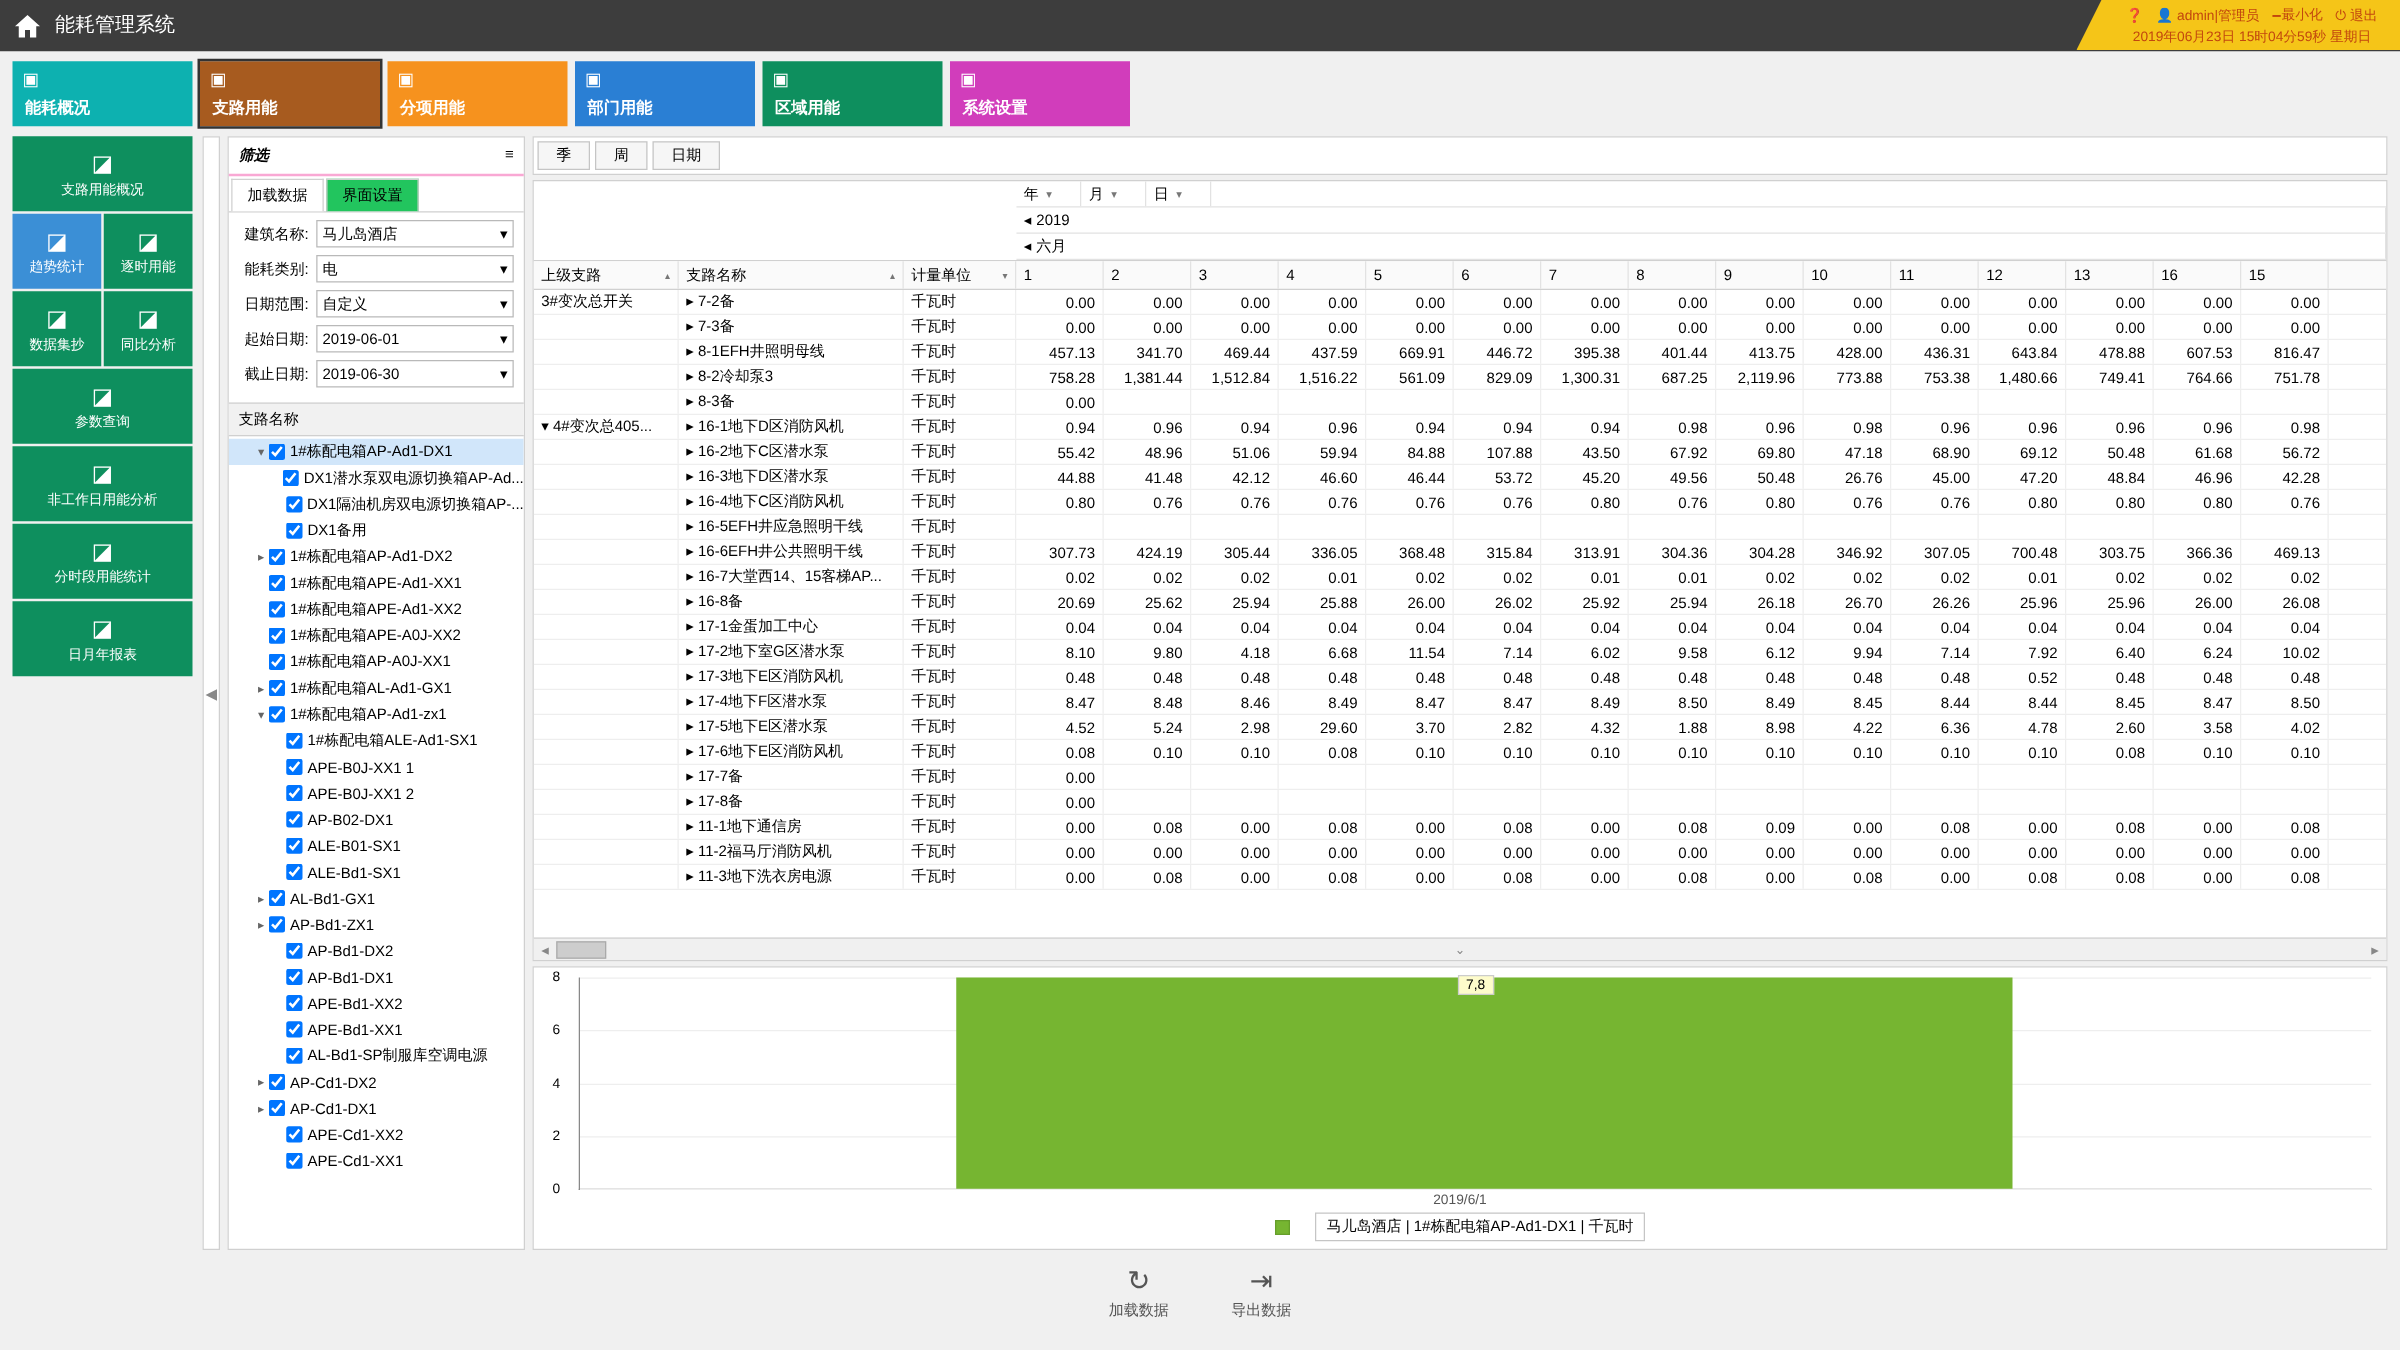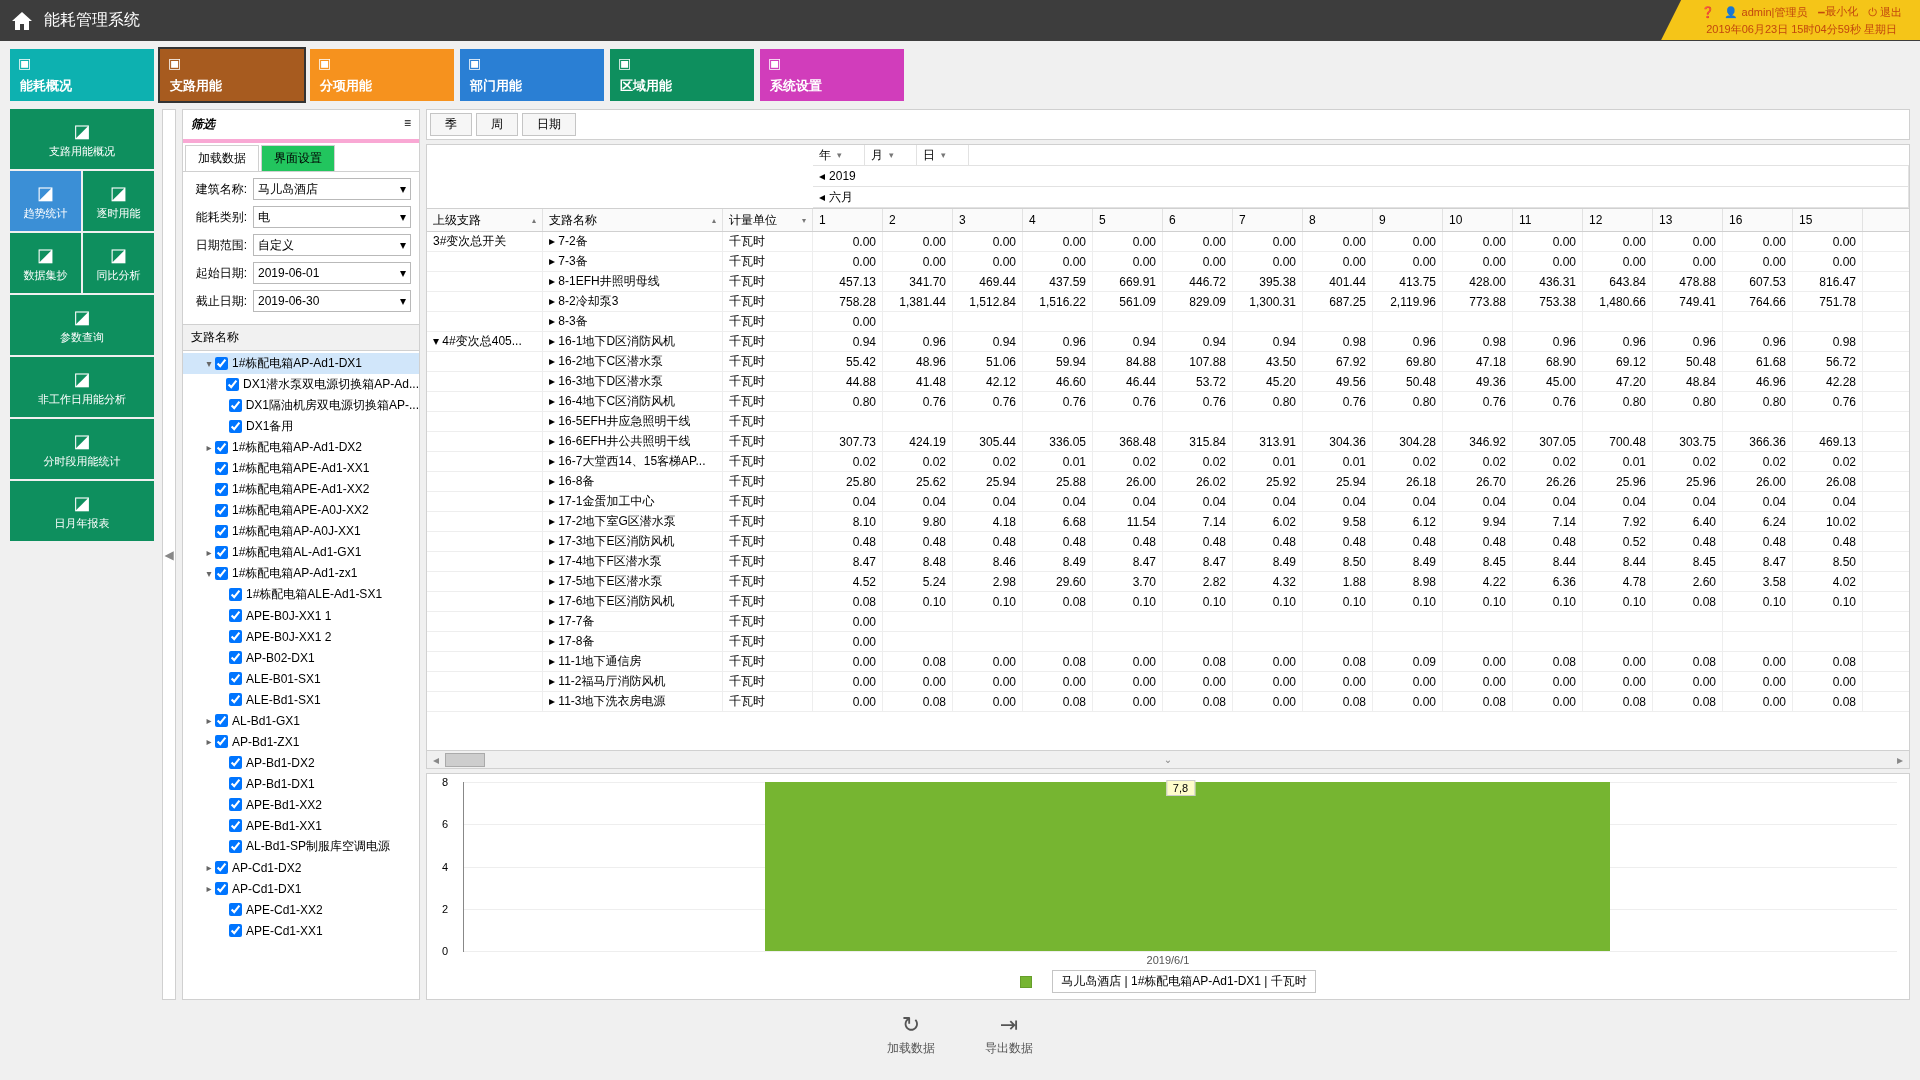--- a/index.html
+++ b/index.html
@@ -17,21 +17,21 @@
 .topnav .nav-tile .lbl{position:absolute;bottom:6px;left:10px;font-size:13px;font-weight:bold}
 .topnav .nav-tile.active{outline:2px solid #333}
 .layout{display:flex;height:calc(1080px - 41px - 68px - 80px);padding:0 10px;gap:6px}
 .sidenav{width:146px;display:flex;flex-wrap:wrap;gap:2px;align-content:flex-start}
 .sidenav .side-tile{width:71px;height:60px;background:#0e8f5e;color:#fff;display:flex;flex-direction:column;align-items:center;justify-content:center;gap:2px;cursor:pointer;font-size:11px}
 .sidenav .side-tile.double{width:144px}
 .sidenav .side-tile.active{background:#3b8fd6}
 .sidenav .side-tile .si{font-size:18px}
 .collapse-bar{width:14px;background:#fff;border:1px solid #d0d0d0;display:flex;align-items:center;justify-content:center;cursor:pointer;color:#888}
 .filter-panel{width:238px;background:#fff;border:1px solid #d0d0d0;display:flex;flex-direction:column}
-.fp-title{display:flex;justify-content:space-between;padding:6px 8px;border-bottom:4px solid #f9a8d4;font-style:italic;font-weight:bold}
+.fp-title{display:flex;justify-content:space-between;padding:6px 8px;border-bottom:2px solid #f9a8d4;font-style:italic;font-weight:bold}
 .fp-tabs{display:flex;border-bottom:1px solid #d0d0d0}
 .fp-tabs .t{padding:4px 12px;border:1px solid #d0d0d0;border-bottom:none;background:#22c55e;cursor:pointer;font-size:12px;margin:2px 0 0 2px}
 .fp-tabs .t.active{background:#fff}
 .fp-form{padding:6px 8px;font-size:12px}
 .fp-form .row{display:flex;align-items:center;margin-bottom:6px;gap:6px}
 .fp-form .row label{width:56px;text-align:right}
 .fp-form .row .inp{flex:1;height:22px;border:1px solid #b9b9b9;background:#fff;padding:0 4px;display:flex;align-items:center;justify-content:space-between;font-size:12px}
 .fp-sub{background:#f1f1f1;padding:4px 8px;border-top:1px solid #d0d0d0;border-bottom:1px solid #d0d0d0}
 .tree{flex:1;overflow-y:scroll;padding:2px 0;font-size:12px}
 .tree .node{display:flex;align-items:center;height:21px;padding-left:6px;white-space:nowrap;overflow:hidden}
@@ -582,21 +582,21 @@
             <div class="c col-c">千瓦时</div>
             <div class="c col-n num">44.88</div>
             <div class="c col-n num">41.48</div>
             <div class="c col-n num">42.12</div>
             <div class="c col-n num">46.60</div>
             <div class="c col-n num">46.44</div>
             <div class="c col-n num">53.72</div>
             <div class="c col-n num">45.20</div>
             <div class="c col-n num">49.56</div>
             <div class="c col-n num">50.48</div>
-            <div class="c col-n num">49.36</div>
+            <div class="c col-n num">26.76</div>
             <div class="c col-n num">45.00</div>
             <div class="c col-n num">47.20</div>
             <div class="c col-n num">48.84</div>
             <div class="c col-n num">46.96</div>
             <div class="c col-n num">42.28</div>
           </div>
           <div class="grid-row">
             <div class="c col-a"></div>
             <div class="c col-b">▸ 16-4地下C区消防风机</div>
             <div class="c col-c">千瓦时</div>
@@ -673,21 +673,21 @@
             <div class="c col-n num">0.02</div>
             <div class="c col-n num">0.01</div>
             <div class="c col-n num">0.02</div>
             <div class="c col-n num">0.02</div>
             <div class="c col-n num">0.02</div>
           </div>
           <div class="grid-row">
             <div class="c col-a"></div>
             <div class="c col-b">▸ 16-8备</div>
             <div class="c col-c">千瓦时</div>
-            <div class="c col-n num">25.80</div>
+            <div class="c col-n num">20.69</div>
             <div class="c col-n num">25.62</div>
             <div class="c col-n num">25.94</div>
             <div class="c col-n num">25.88</div>
             <div class="c col-n num">26.00</div>
             <div class="c col-n num">26.02</div>
             <div class="c col-n num">25.92</div>
             <div class="c col-n num">25.94</div>
             <div class="c col-n num">26.18</div>
             <div class="c col-n num">26.70</div>
             <div class="c col-n num">26.26</div>

